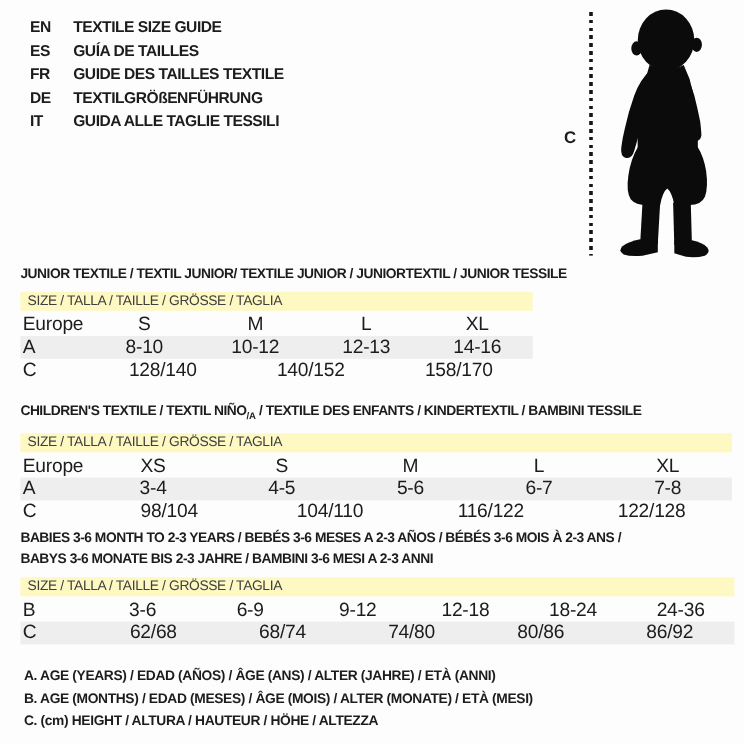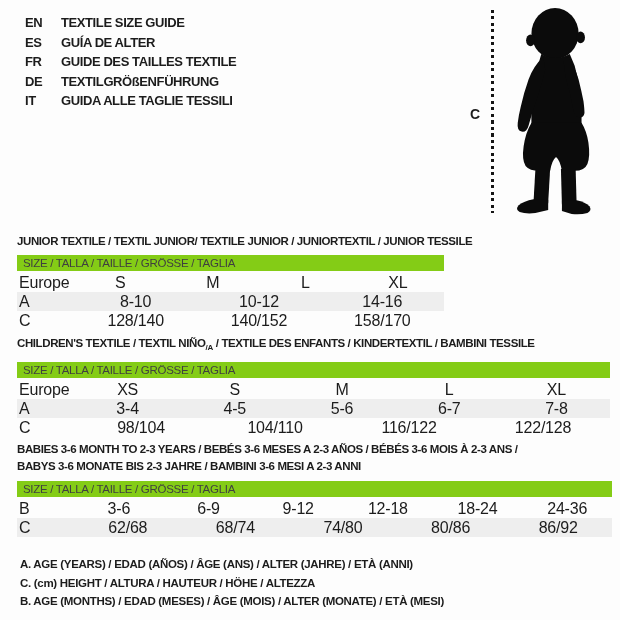--- a/index.html
+++ b/index.html
@@ -34,32 +34,32 @@
     background: repeating-linear-gradient(to bottom, #151515 0 3px, transparent 3px 6.5px);
   }
   .measure-c {
     position: absolute; top: 106px; left: 30px;
     font-weight: bold; font-size: 14px;
   }
   .silhouette { position: absolute; top: 5px; left: 58px; }
 
   
   .tbl { position: absolute; left: 17px; }
-  .t1 { top: 234px; width: 427px; }
+  .t1 { top: 222px; width: 427px; }
   .t2 { top: 336px; width: 593px; }
   .t3 { top: 441px; width: 595px; }
   .tbl-title {
     font-weight: bold; font-size: 11.5px; line-height: 14px;
     letter-spacing: -0.4px; white-space: nowrap; margin-bottom: 7px;
   }
   .t3 .tbl-title { margin-bottom: 6px; }
   .t3 .tbl-title span { display: block; line-height: 17px; }
   .sub { font-size: 8px; vertical-align: sub; letter-spacing: -0.2px; }
   .thead {
-    background: #84cc16; color: #3f3f3f;
+    background: #fef9c3; color: #3f3f3f;
     font-size: 11.5px; height: 16px; line-height: 16px;
     padding-left: 6px; letter-spacing: -0.3px; margin-bottom: 2px;
   }
   .trow { display: flex; height: 19px; line-height: 19px; font-size: 16px; letter-spacing: -0.2px; }
   .trow.alt { background: #eeeeee; }
   .tlabel { width: 55px; padding-left: 2px; }
   .tcell { flex: 1; text-align: center; }
 
   
   .legend {
@@ -73,21 +73,21 @@
 
 <div class="canvas">
 
   <div class="langs">
     <div class="lang-row">
       <span class="lang-code">EN</span>
       <span>TEXTILE SIZE GUIDE</span>
     </div>
     <div class="lang-row">
       <span class="lang-code">ES</span>
-      <span>GUÍA DE ALTER</span>
+      <span>GUÍA DE TAILLES</span>
     </div>
     <div class="lang-row">
       <span class="lang-code">FR</span>
       <span>GUIDE DES TAILLES TEXTILE</span>
     </div>
     <div class="lang-row">
       <span class="lang-code">DE</span>
       <span>TEXTILGRÖßENFÜHRUNG</span>
     </div>
     <div class="lang-row">
@@ -125,20 +125,21 @@
       <span class="tlabel">Europe</span>
       <span class="tcell">S</span>
       <span class="tcell">M</span>
       <span class="tcell">L</span>
       <span class="tcell">XL</span>
     </div>
     <div class="trow alt">
       <span class="tlabel">A</span>
       <span class="tcell">8-10</span>
       <span class="tcell">10-12</span>
+      <span class="tcell">12-13</span>
       <span class="tcell">14-16</span>
     </div>
     <div class="trow">
       <span class="tlabel">C</span>
       <span class="tcell">128/140</span>
       <span class="tcell">140/152</span>
       <span class="tcell">158/170</span>
     </div>
   </div>
 
@@ -192,17 +193,17 @@
       <span class="tcell">62/68</span>
       <span class="tcell">68/74</span>
       <span class="tcell">74/80</span>
       <span class="tcell">80/86</span>
       <span class="tcell">86/92</span>
     </div>
   </div>
 
   <div class="legend">
     <div>A. AGE (YEARS) / EDAD (AÑOS) / ÂGE (ANS) / ALTER (JAHRE) / ETÀ (ANNI)</div>
+    <div>B. AGE (MONTHS) / EDAD (MESES) / ÂGE (MOIS) / ALTER (MONATE) / ETÀ (MESI)</div>
     <div>C. (cm) HEIGHT / ALTURA / HAUTEUR / HÖHE / ALTEZZA</div>
-    <div>B. AGE (MONTHS) / EDAD (MESES) / ÂGE (MOIS) / ALTER (MONATE) / ETÀ (MESI)</div>
   </div>
 
 </div>
 
 </body></html>

